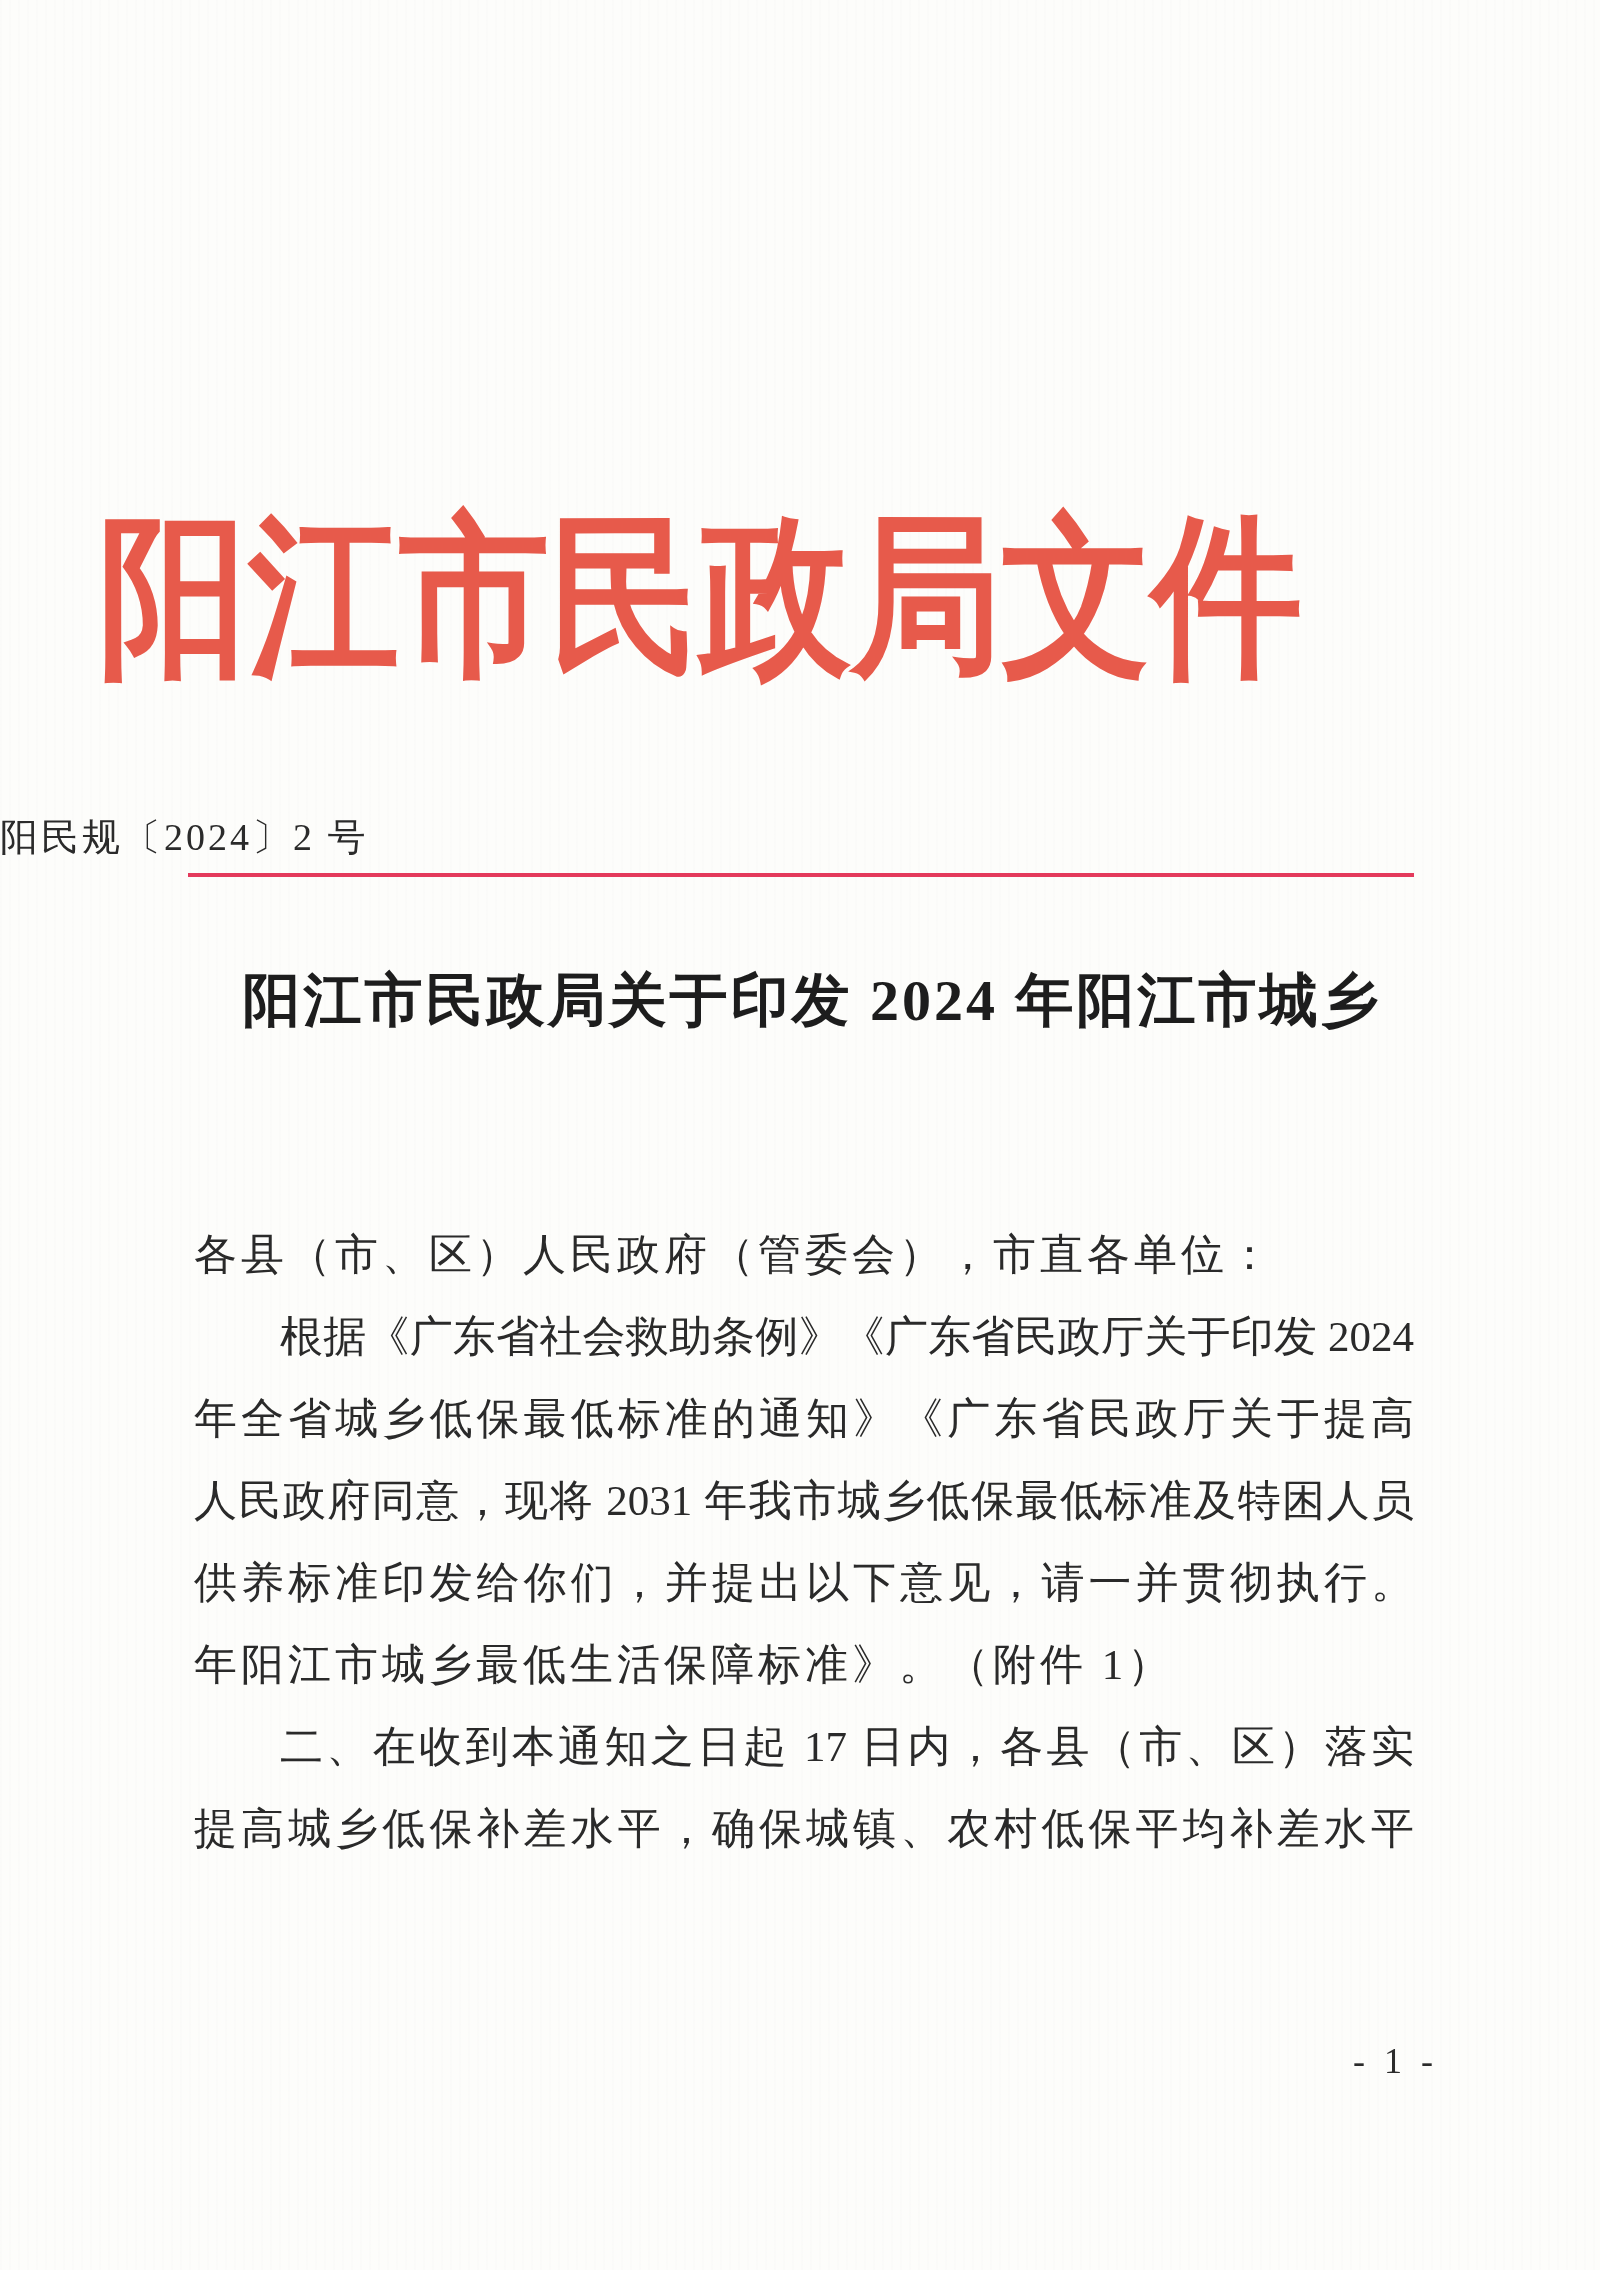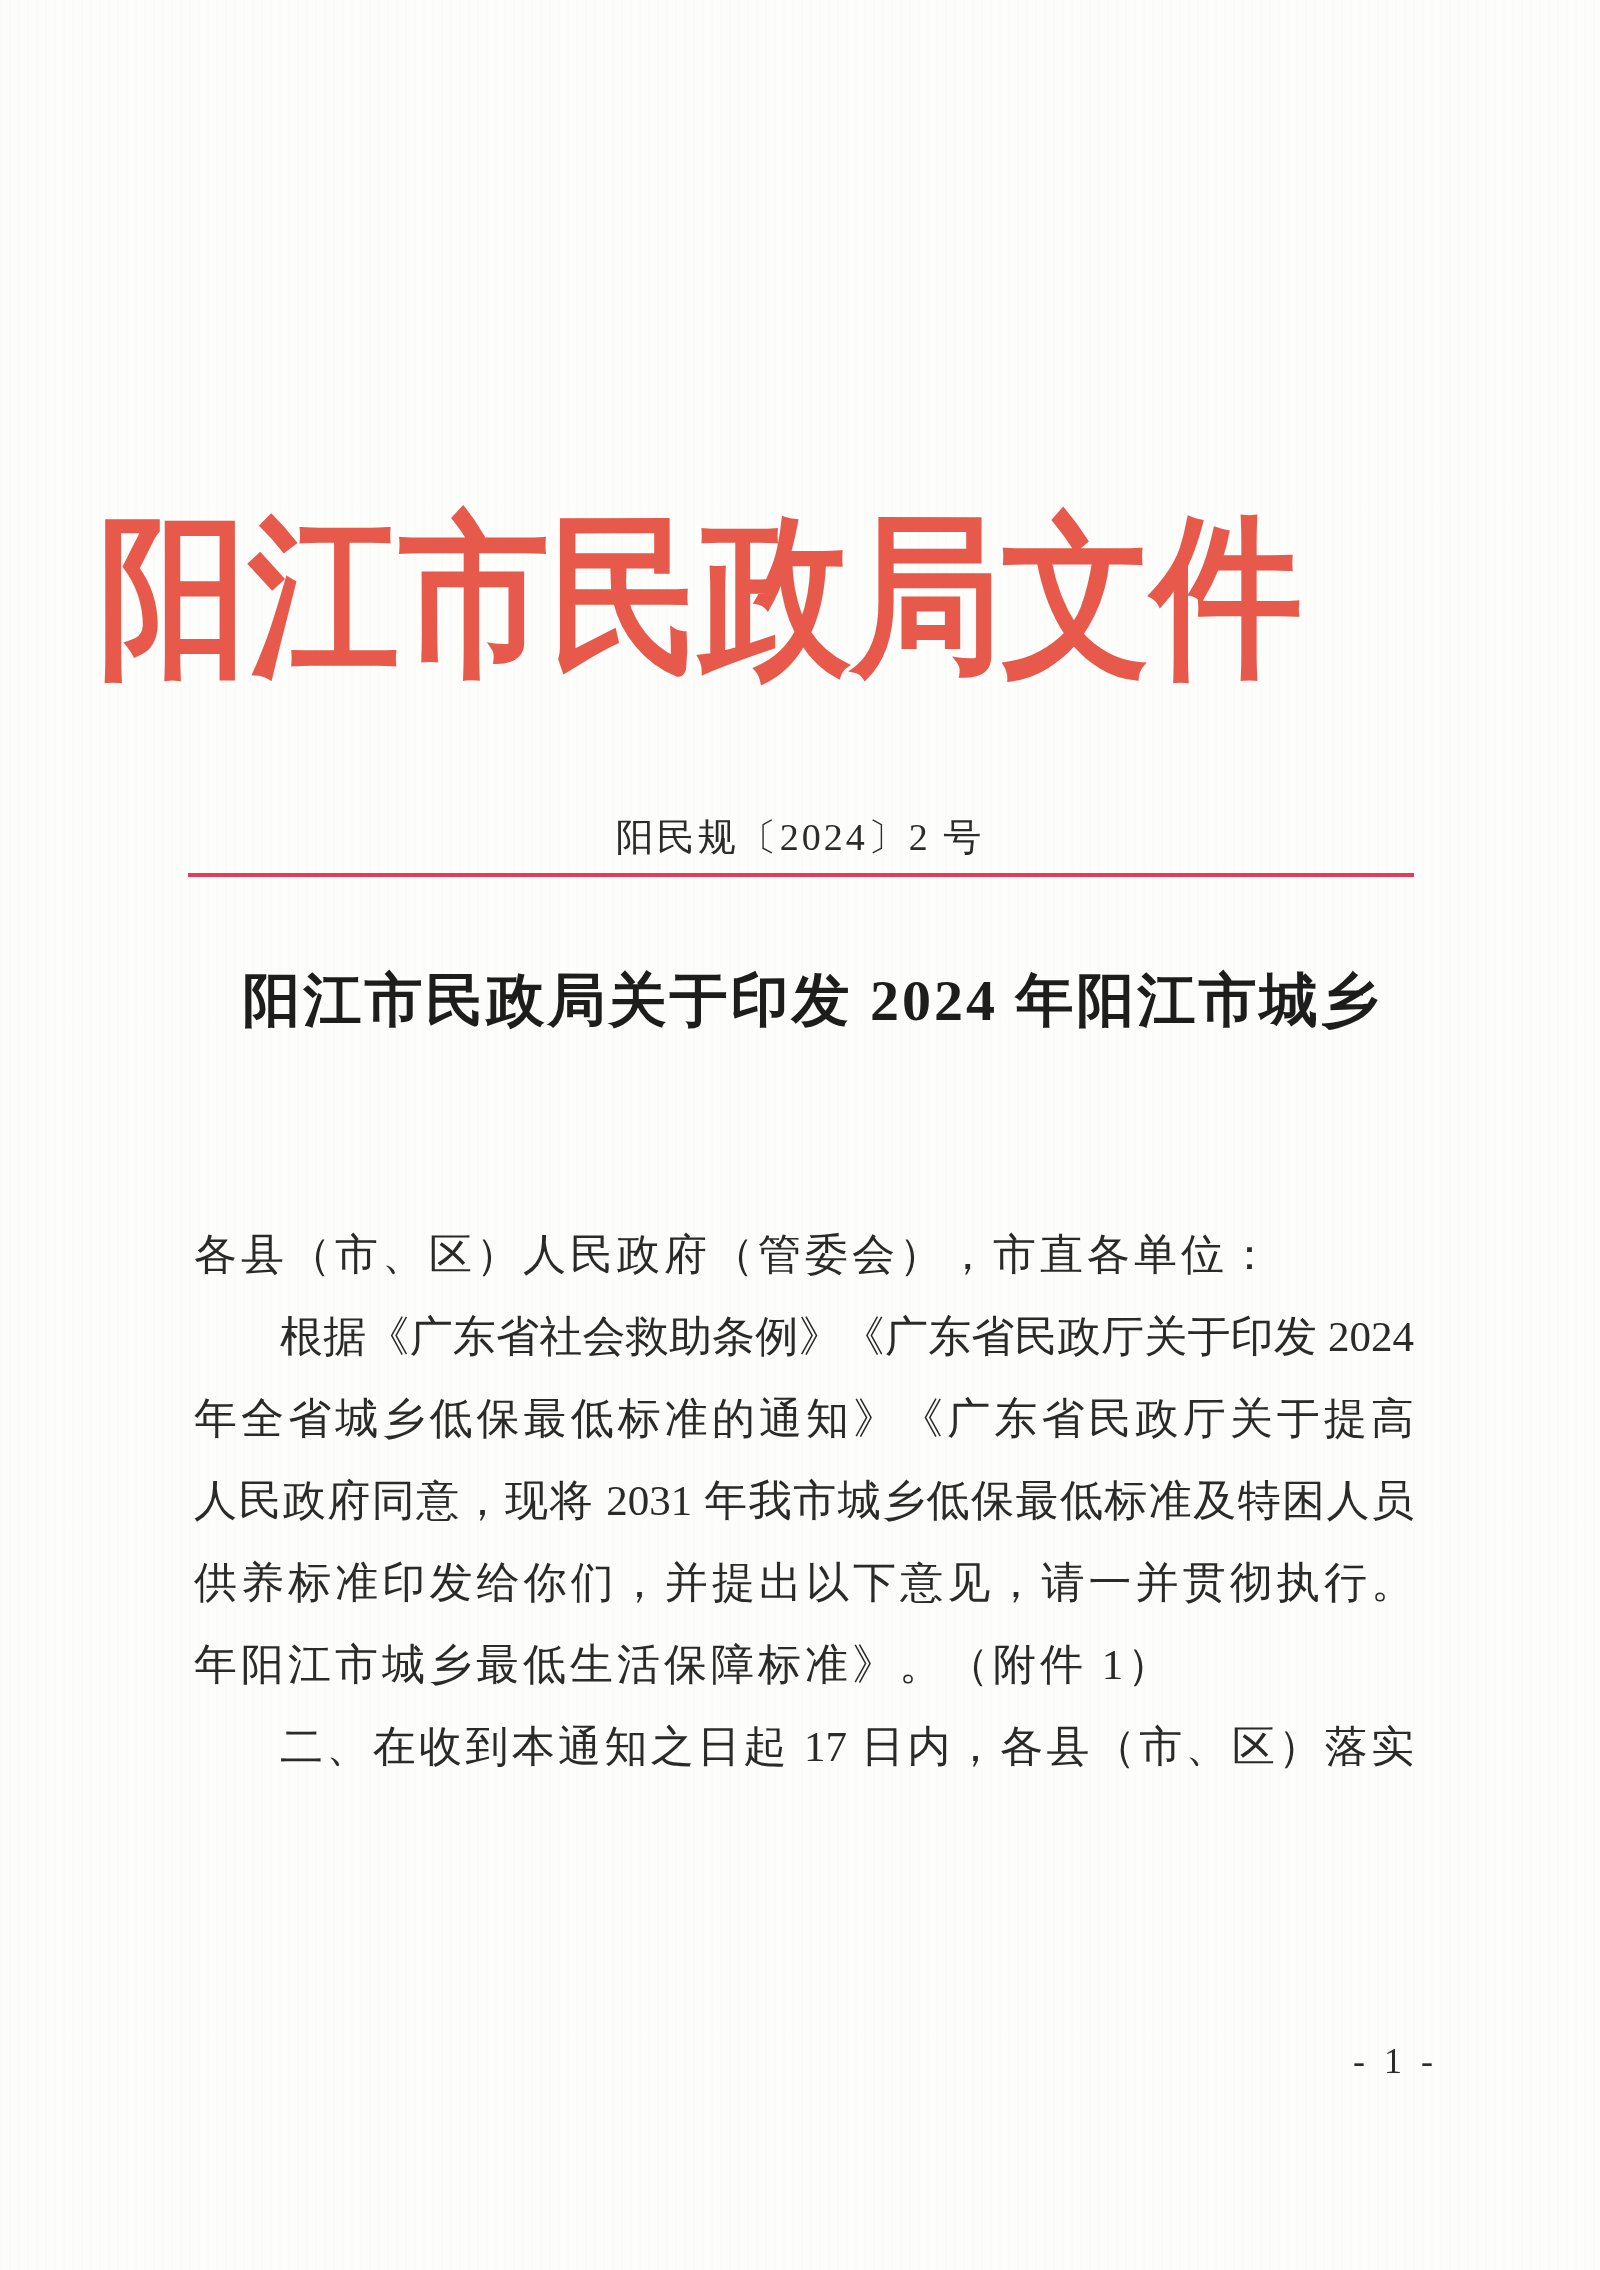--- a/index.html
+++ b/index.html
@@ -33,21 +33,21 @@
     white-space: nowrap;
     color: var(--header-red, #e75a4b);
   }
 
   
   .doc-number {
     position: absolute;
     top: 812px;
     left: 0;
     width: 1600px;
-    text-align: center;
+    text-align: left;
     font-size: 38px;
     letter-spacing: 3px;
     color: #2b2b2b;
   }
 
   
   .divider {
     position: absolute;
     top: 873px;
     left: 188px;
@@ -119,17 +119,18 @@
   </h1>
 
   <div class="doc-body">
     <p class="b-line ls">各县（市、区）人民政府（管委会），市直各单位：</p>
     <p class="b-line fill ind">根据《广东省社会救助条例》《广东省民政厅关于印发 2024</p>
     <p class="b-line fill">年全省城乡低保最低标准的通知》《广东省民政厅关于提高</p>
     <p class="b-line fill">人民政府同意，现将 2031 年我市城乡低保最低标准及特困人员</p>
     <p class="b-line fill">供养标准印发给你们，并提出以下意见，请一并贯彻执行。</p>
     <p class="b-line ls">年阳江市城乡最低生活保障标准》。（附件 1）</p>
     <p class="b-line fill ind">二、在收到本通知之日起 17 日内，各县（市、区）落实</p>
+    <p class="b-line fill">提高城乡低保补差水平，确保城镇、农村低保平均补差水平</p>
   </div>
 
   <div class="page-number">- 1 -</div>
 
 </div>
 
 </body></html>

